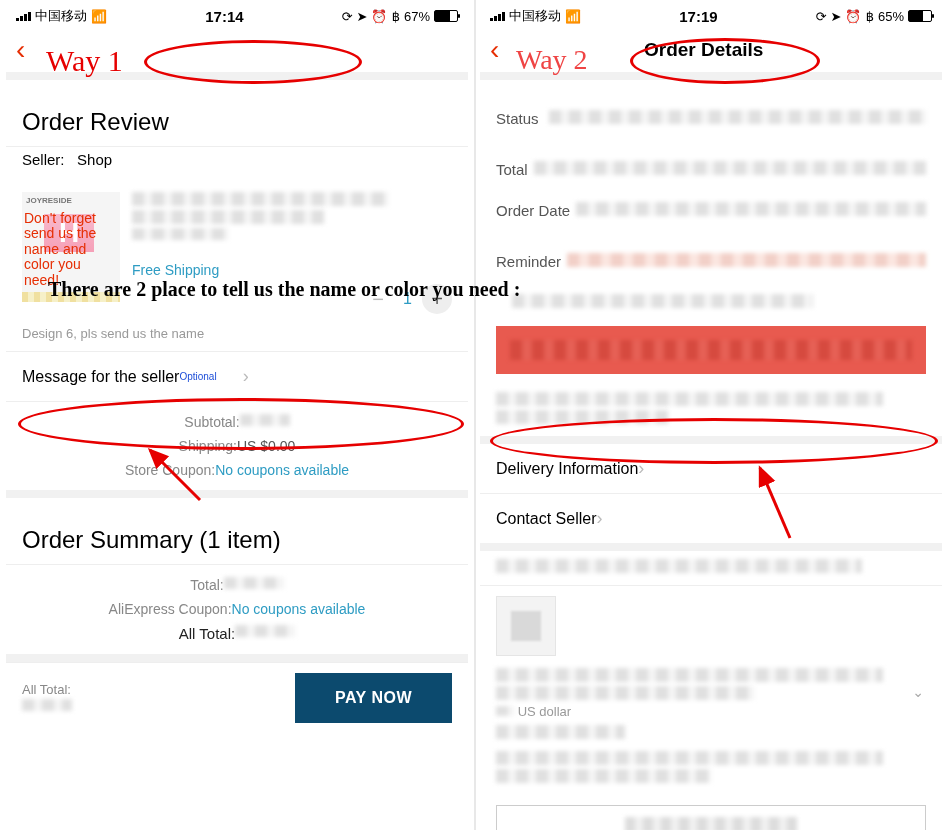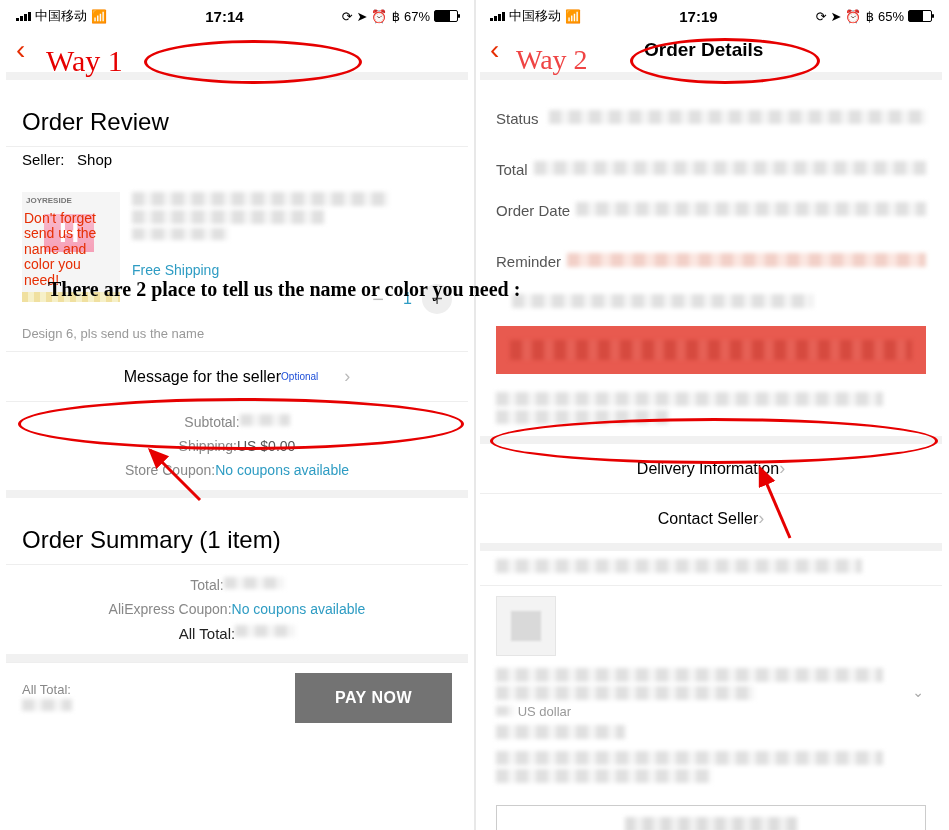--- a/index.html
+++ b/index.html
@@ -77,40 +77,40 @@
     width:30px; height:30px; border-radius:50%;
     display:flex; align-items:center; justify-content:center;
     font-size:20px; font-weight:300;
   }
   .qty-btn.minus { color:#bbb; background:#fff; }
   .qty-btn.plus { background:#eee; color:#555; }
   .qty-val { color:#2e9cc3; font-size:16px; }
   .variant-note { color:#999; font-size:13px; padding:2px 16px 10px; }
 
   .row-nav {
-    display:flex; justify-content:center; align-items:center;
+    display:flex; justify-content:flex-start; align-items:center;
     padding:14px 16px; font-size:16px;
   }
   .row-nav .chev { color:#bbb; font-size:18px; }
   .row-nav .optional { color:#1d4ed8; font-size:10px; margin-right:26px;}
   .row-nav .right-wrap { display:flex; align-items:center; }
 
   .kv { display:flex; justify-content:center; padding:4px 16px; font-size:14px; color:#888; }
   .kv .v { color:#555; }
   .kv .link { color:#2e9cc3; }
   .kv.bold { color:#222; font-size:15px; font-weight:500; }
 
   .pay-bar {
     display:flex; align-items:center; padding:10px 16px; gap:10px;
     border-top:1px solid #eee;
   }
   .pay-bar .info { flex:1; }
   .pay-bar .info .lbl { font-size:13px; color:#888; }
   .pay-btn {
-    background:#737373; color:#fff;
+    background:#0c4a6e; color:#fff;
     padding:16px 40px; font-size:16px; font-weight:700;
     letter-spacing:.5px;
   }
 
   
   .kv2 { display:flex; padding:4px 16px; font-size:15px; color:#555; gap:6px;margin-top:16px;}
   .kv2 .label { color:#555; }
   .red-bar {
     margin:10px 16px; height:48px;
     background:#e85a4f;

